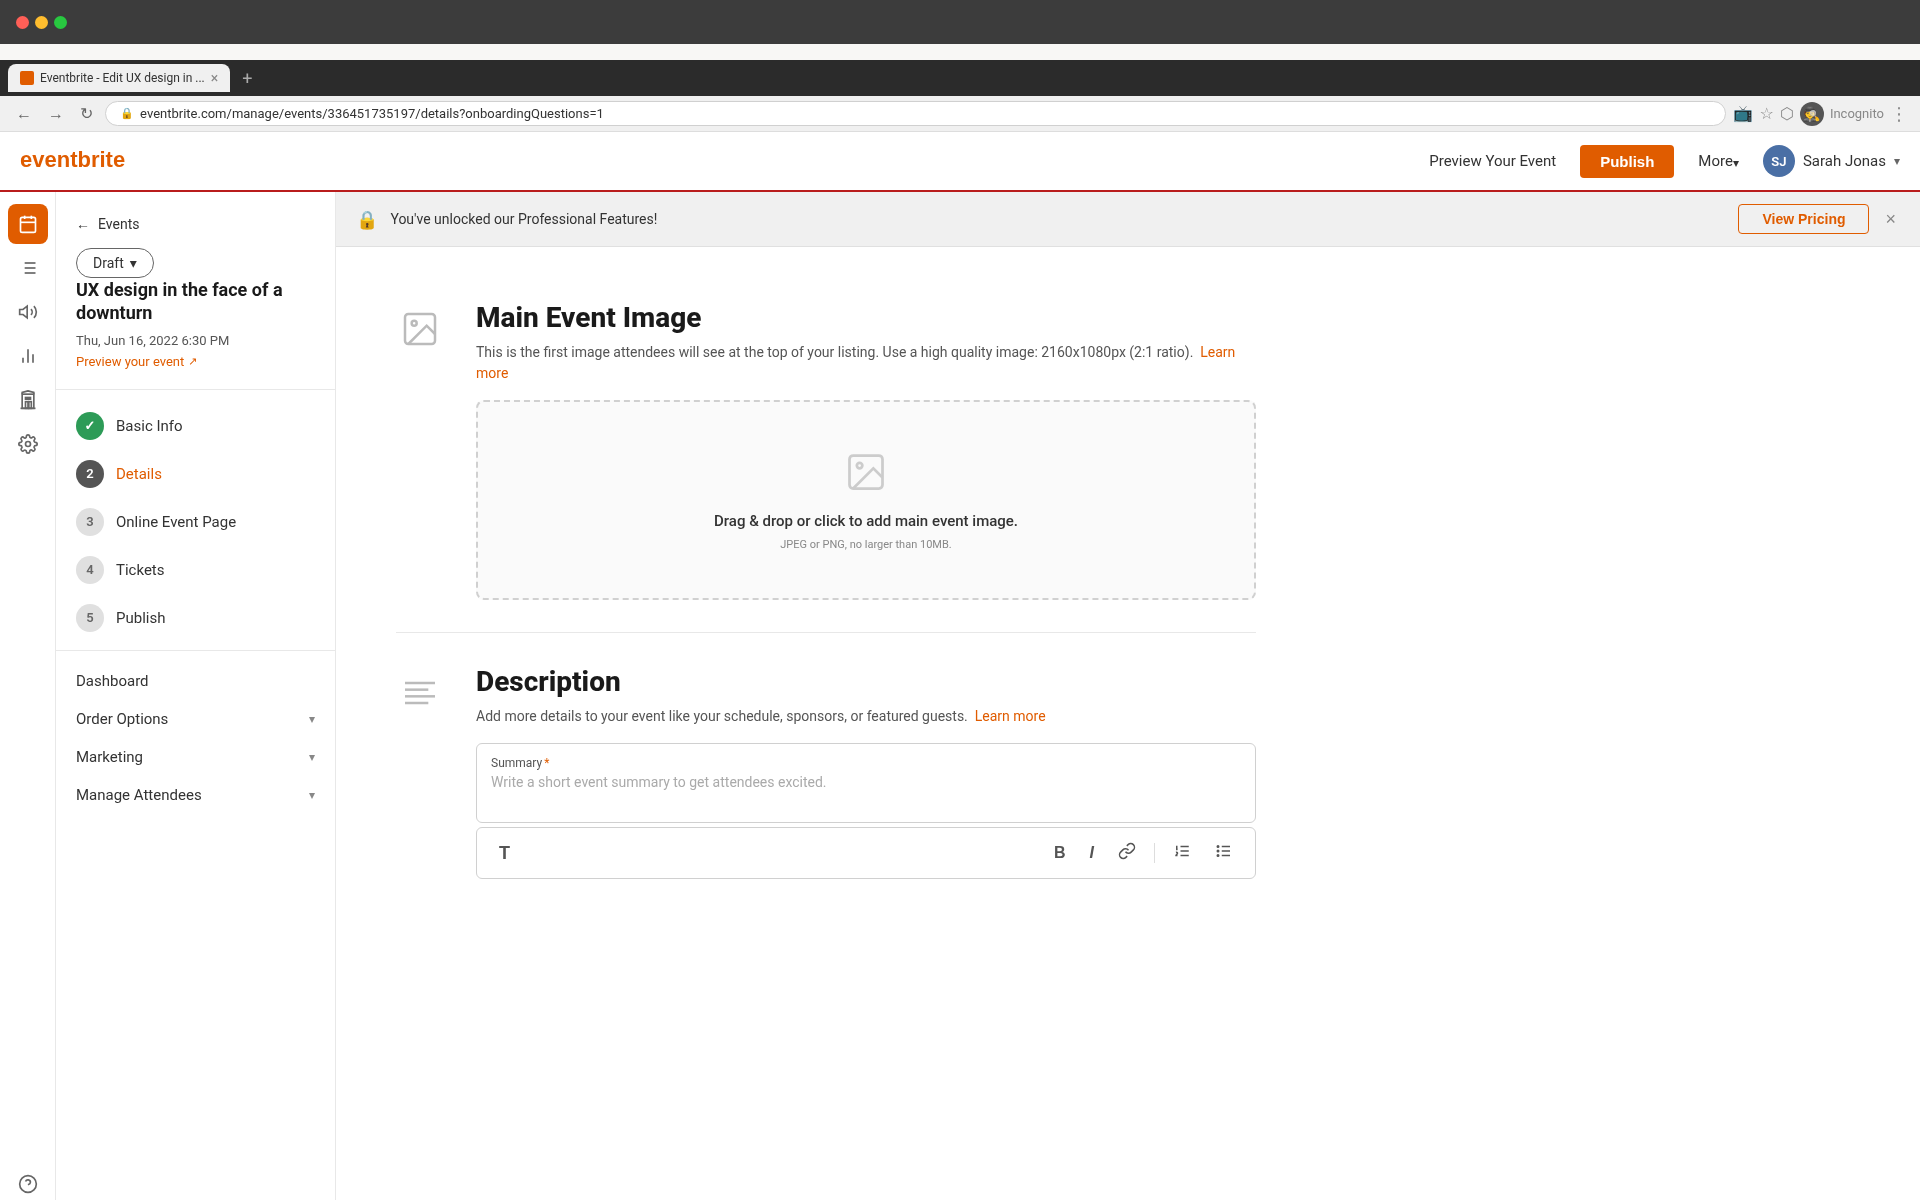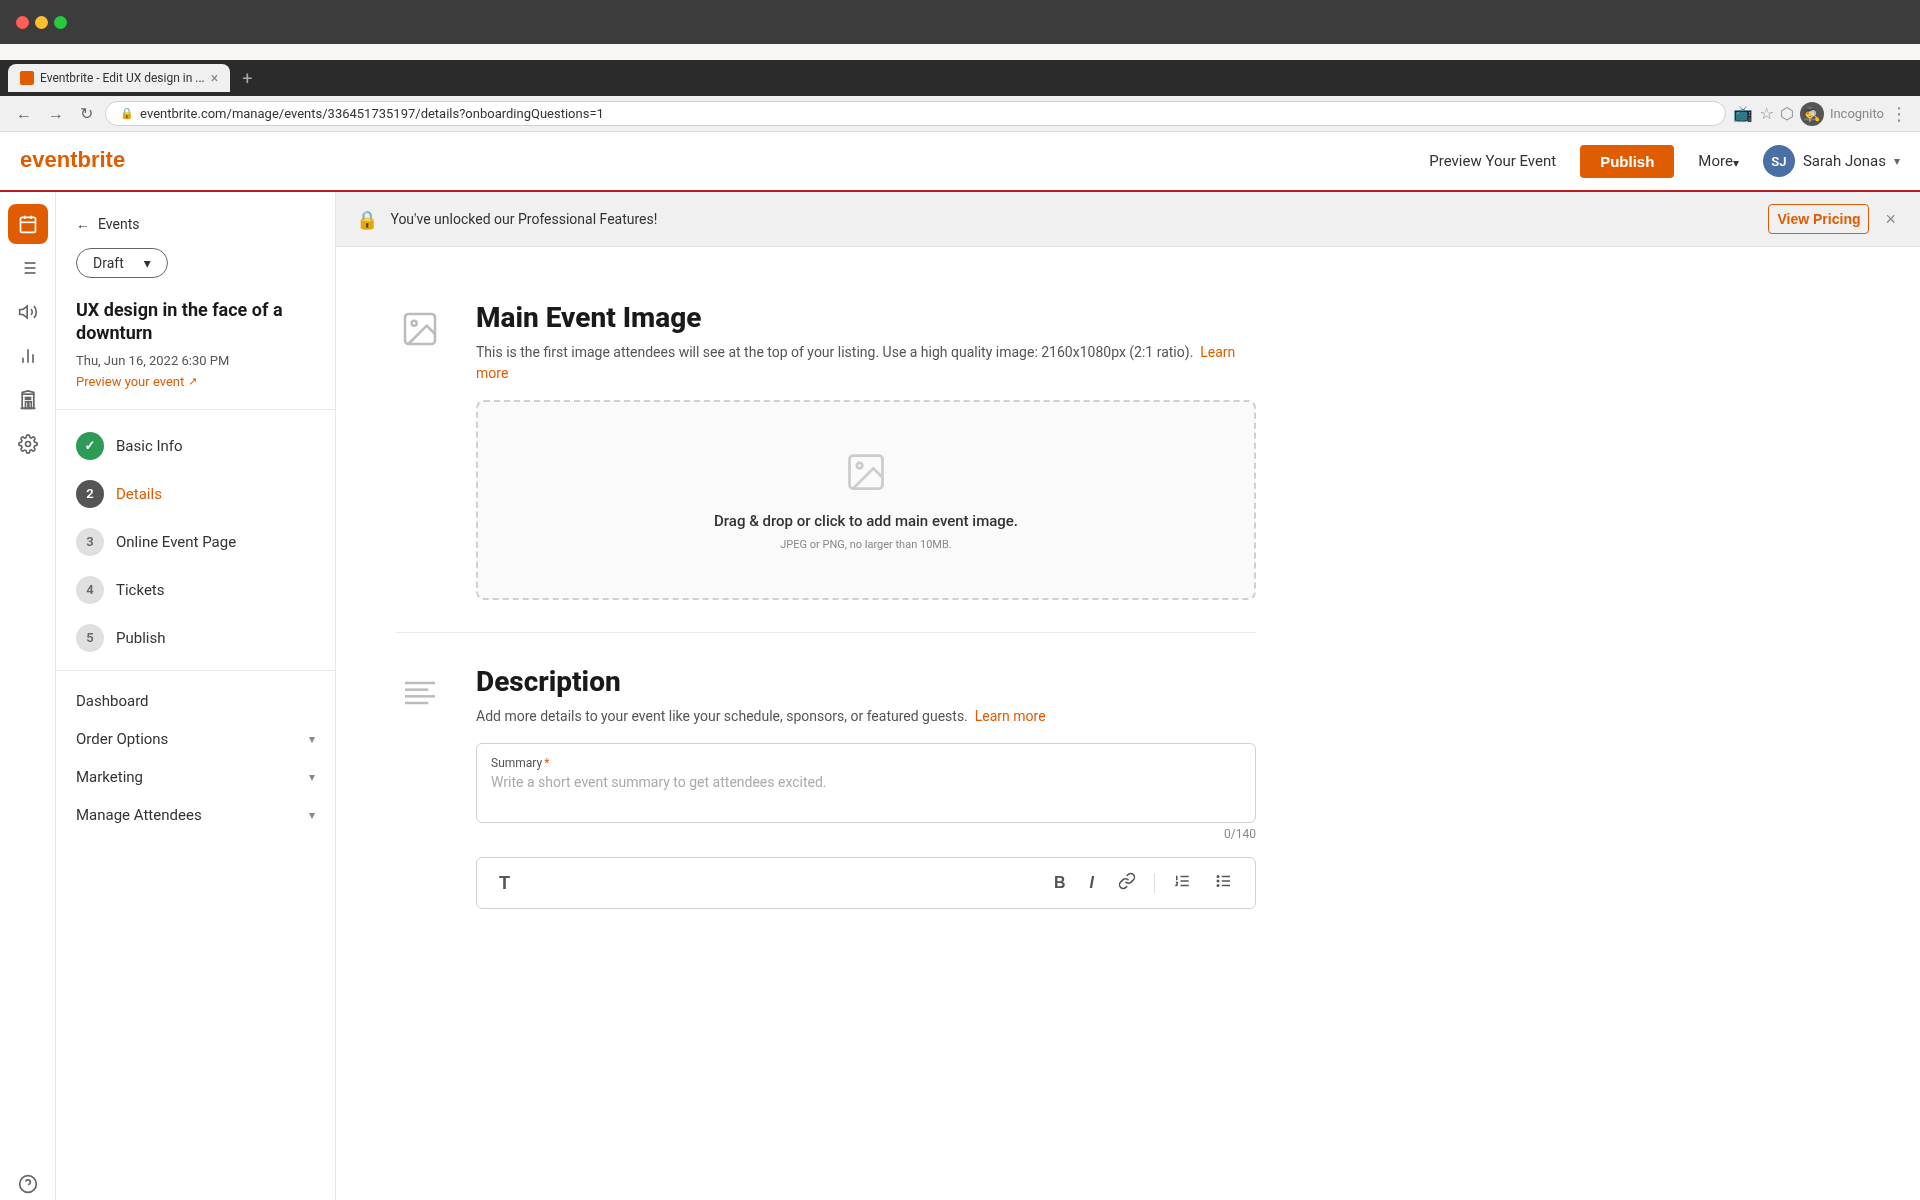--- a/index.html
+++ b/index.html
@@ -145,29 +145,29 @@
       display: flex;
       align-items: center;
       gap: 8px;
       padding: 8px 20px;
       color: #333;
       font-size: 14px;
       cursor: pointer;
       margin-bottom: 8px;
     }
     .draft-btn {
-      margin: 0 20px 20px;
+      margin: 0 20px 0;
       border: 1.5px solid #666;
       border-radius: 20px;
       padding: 6px 16px;
       background: white;
       cursor: pointer;
       display: flex;
       align-items: center;
-      gap: 20px;
+      gap: 6px;
       font-size: 14px;
       color: #333;
       width: fit-content;
       text-align: center;
     }
     .event-info { padding: 0 20px 20px; border-bottom: 1px solid #e8e8e8; }
     .event-title { font-size: 18px; font-weight: 700; color: #1a1a1a; line-height: 1.3; margin-bottom: 8px; }
     .event-date { font-size: 13px; color: #555; margin-bottom: 6px; }
     .event-preview-link { color: #e05c00; font-size: 13px; cursor: pointer; display: flex; align-items: center; gap: 4px; }
 
@@ -222,21 +222,21 @@
     }
     .banner-lock { font-size: 18px; }
     .banner-text { flex: 1; }
     .view-pricing-btn {
       background: none;
       border: none;
       color: #e05c00;
       font-size: 14px;
       font-weight: 600;
       cursor: pointer;
-      padding: 6px 8px;
+      padding: 6px 23px;
       border: 1.5px solid #e05c00;
       border-radius: 4px;
     }
     .banner-close { background: none; border: none; color: #888; font-size: 18px; cursor: pointer; padding: 4px; }
 
     
     .content-area {
       flex: 1;
       overflow-y: auto;
       background: white;
@@ -576,21 +576,20 @@
               &nbsp;<a style="color:#e05c00; text-decoration:none; cursor:pointer;">Learn more</a>
             </div>
 
             <div class="summary-field">
               <div class="summary-label">
                 <span>Summary</span>
                 <span class="required-star"> *</span>
               </div>
               <div class="summary-placeholder">Write a short event summary to get attendees excited.</div>
             </div>
-            <div class="char-count">0/140</div>
 
             <div class="rich-text-toolbar">
               <div class="toolbar-left">
                 <button class="toolbar-btn" style="font-size:18px;font-weight:900;color:#555;">T</button>
               </div>
               <div class="toolbar-right">
                 <button class="toolbar-btn" style="font-weight:800;font-size:16px;">B</button>
                 <button class="toolbar-btn" style="font-style:italic;font-size:16px;">I</button>
                 <button class="toolbar-btn" style="font-size:16px;">
                   <svg width="18" height="18" viewBox="0 0 24 24" fill="none" stroke="currentColor" stroke-width="2">

